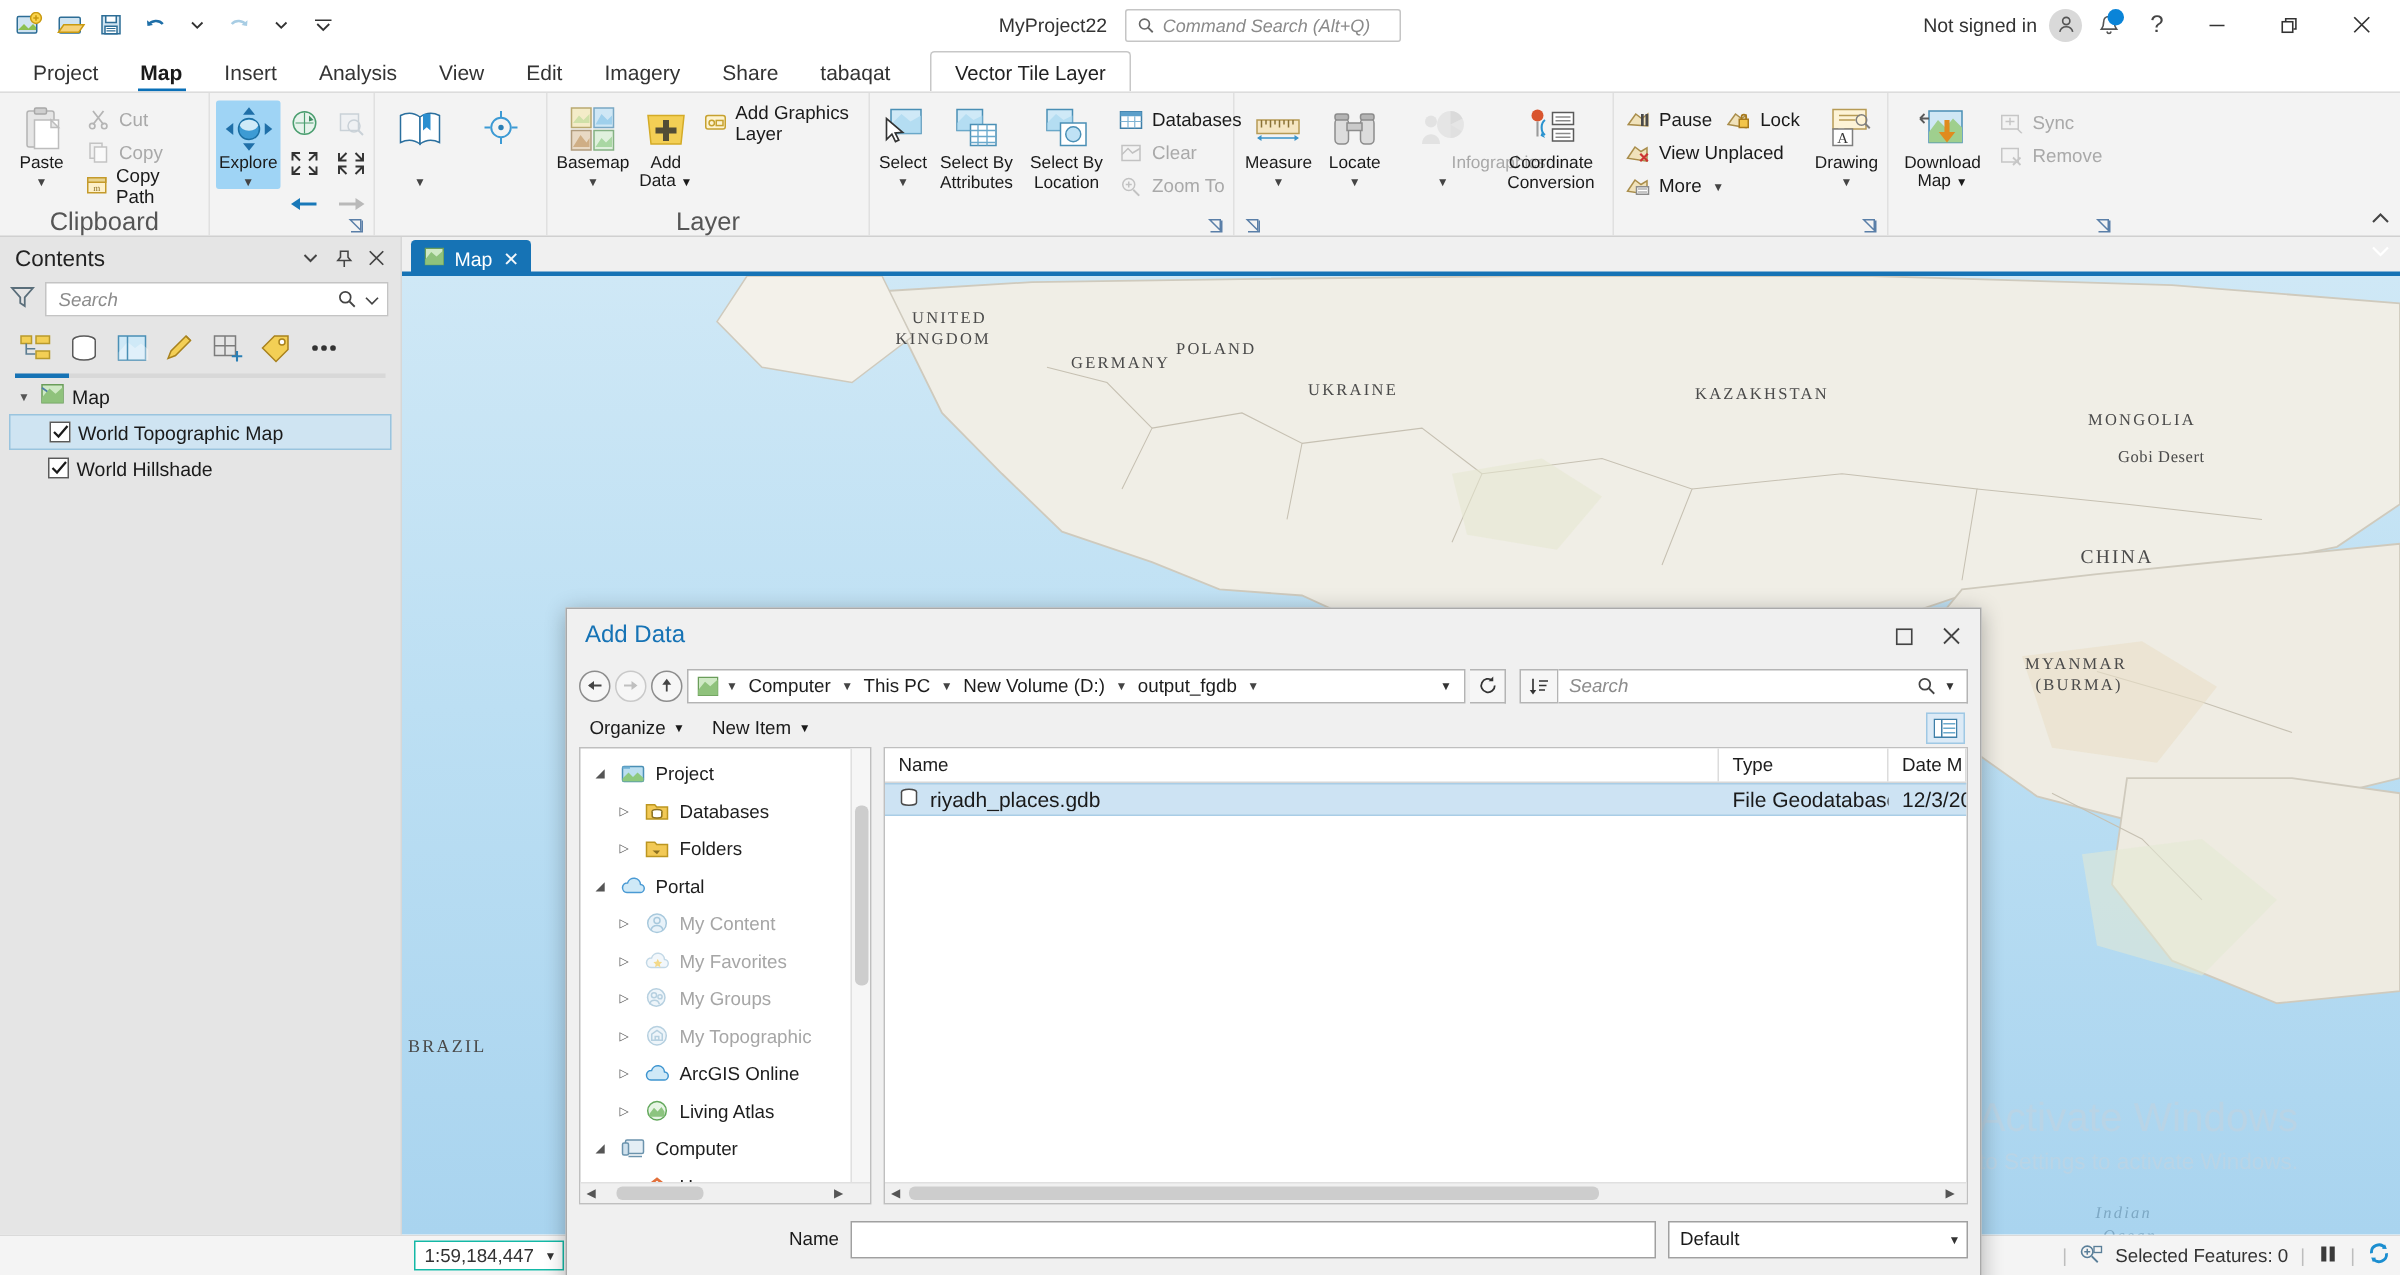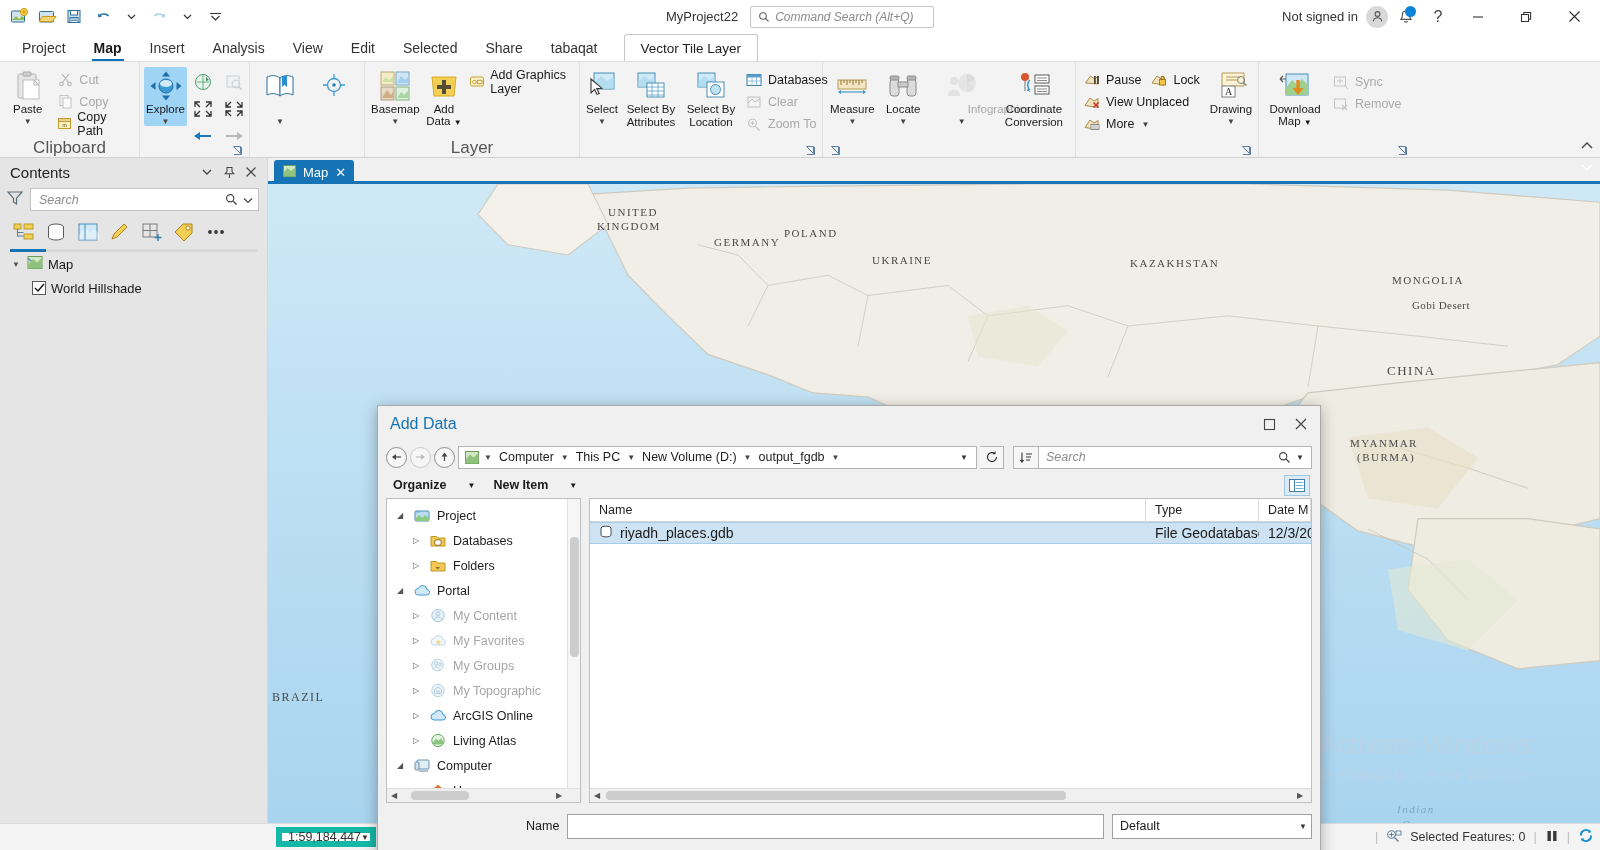--- a/index.html
+++ b/index.html
@@ -92,21 +92,21 @@
 
   .mapcanvas { flex: 1; position: relative; overflow: hidden; background: #bfe0f2; }
   .mlabel { position: absolute; font-family: "Liberation Serif", serif; letter-spacing: 1.5px; color: #4a4a4a; white-space: nowrap; }
   .wmark { position: absolute; color: #b9d4e6; font-family: "Liberation Sans", sans-serif; }
   .wmark.t1 { font-size: 27px; right: 68px; bottom: 62px; }
   .wmark.t2 { font-size: 15px; right: 68px; bottom: 40px; }
 
   
   .statusbar { height: 27px; background: #f4f4f4; border-top: 1px solid #dadada; display: flex; align-items: center;
     padding: 0 6px 0 0; flex: none; font-size: 12.5px; color: #333; }
-  .scale-box { margin-left: 276px; width: 100px; height: 20px; background: #fff; border: 6px solid #14b8a6;
+  .scale-box { margin-left: 276px; width: 100px; height: 20px; background: #fff; border: 1px solid #14b8a6;
     display: flex; align-items: center; justify-content: space-between; padding: 0 4px 0 6px; font-size: 12.5px; }
   .sb-icons { display: flex; align-items: center; gap: 3px; margin-left: 10px; }
   .sb-ic { width: 22px; height: 21px; display: flex; align-items: center; justify-content: center; cursor: pointer; }
   .coords { position: absolute; left: 50%; transform: translateX(-50%); display: flex; align-items: center; gap: 6px; }
   .sb-right { margin-left: auto; display: flex; align-items: center; gap: 8px; }
   .sb-sep { color: #bdbdbd; }
 
   
   .dlg { position: absolute; left: 377px; top: 247px; width: 944px; height: 499px; background: #f0f0f0;
     border: 1px solid #a9a9a9; box-shadow: 0 3px 14px rgba(0,0,0,.30); display: flex; flex-direction: column; z-index: 40; }
@@ -125,21 +125,21 @@
   .crumb-drop { margin-left: auto; font-size: 8px; color: #333; padding: 0 6px; cursor: pointer; }
   .refresh-btn { width: 24px; height: 23px; border: 1px solid #b4b4b4; border-left: none; background: #f6f6f6;
     display: flex; align-items: center; justify-content: center; cursor: pointer; }
   .searchbar { margin-left: 6px; width: 299px; height: 23px; display: flex; align-items: stretch; }
   .sort-btn { width: 26px; border: 1px solid #b4b4b4; background: #f6f6f6; display: flex; align-items: center; justify-content: center; cursor: pointer; }
   .srch-field { flex: 1; background: #fff; border: 1px solid #b4b4b4; border-left: none; display: flex; align-items: center; padding: 0 2px 0 7px; }
   .srch-field .ph { flex: 1; font-style: italic; color: #8c8c8c; font-size: 12.5px; }
   .srch-drop { width: 18px; display: flex; align-items: center; justify-content: center; font-size: 8px; color: #333; }
 
   .orgbar { height: 26px; display: flex; align-items: center; padding: 0 8px; gap: 4px; position: relative; }
-  .menu-item { display: flex; align-items: center; gap: 21px; padding: 2px 7px; font-size: 12.5px; cursor: pointer; border-radius: 2px; font-weight: bold; }
+  .menu-item { display: flex; align-items: center; gap: 5px; padding: 2px 7px; font-size: 12.5px; cursor: pointer; border-radius: 2px; }
   .view-btn { position: absolute; right: 10px; width: 26px; height: 21px; border: 1px solid #9fc8e4; background: #dceaf6;
     display: flex; align-items: center; justify-content: center; cursor: pointer; }
 
   .dlg-body { flex: 1; display: flex; padding: 0 8px; min-height: 0; gap: 0; }
   .treepane { width: 195px; background: #fff; border: 1px solid #bfbfbf; display: flex; flex-direction: column; position: relative; }
   .treescroll { flex: 1; overflow: hidden; padding-top: 4px; }
   .dnode { display: flex; align-items: center; gap: 6px; height: 25px; font-size: 12.5px; color: #1d1d1d; padding-right: 4px; cursor: pointer; }
   .dnode.dim { color: #a6a6a6; }
   .dnode .tri { width: 14px; flex: none; }
   .dnode .nic { width: 18px; height: 18px; flex: none; display: flex; align-items: center; justify-content: center; }
@@ -272,21 +272,21 @@
     </div>
   </div>
 
   <div class="ribbon-tabs">
     <div class="rtab">Project</div>
     <div class="rtab active">Map</div>
     <div class="rtab">Insert</div>
     <div class="rtab">Analysis</div>
     <div class="rtab">View</div>
     <div class="rtab">Edit</div>
-    <div class="rtab">Selected</div>
+    <div class="rtab">Imagery</div>
     <div class="rtab">Share</div>
     <div class="rtab">tabaqat</div>
     <div class="ctx-tab">Vector Tile Layer</div>
   </div>
 
   <div class="ribbon">
 
     <div class="rgroup" style="width:140px">
       <div class="rgroup-body">
         <div class="bigbtn" style="width:52px">
@@ -825,20 +825,28 @@
       <div class="tool-underline"></div>
       <div class="tree">
         <div class="tnode">
           <span class="tri">▼</span>
           <span><svg width="16" height="15" viewBox="0 0 16 15">
                 <rect x="1" y="1.5" width="14" height="12" fill="#cfe9c5" stroke="#6a9d5a"></rect>
                 <path d="M1 10l5-6 4 3.5 5-4.5v10.5H1z" fill="#8fc27c"></path>
                 <path d="M1 3.5l3.5 2.5" stroke="#4f7fa8" stroke-width="1.2"></path>
               </svg></span>
           <span>Map</span>
+        </div>
+        <div class="tnode lvl2 selected">
+          <span class="cbx">
+              <svg width="11" height="10" viewBox="0 0 11 10">
+                <path d="M1 5l3 3 6-7" stroke="#1a1a1a" stroke-width="1.5" fill="none"></path>
+              </svg>
+            </span>
+          <span>World Topographic Map</span>
         </div>
         <div class="tnode lvl2">
           <span class="cbx">
               <svg width="11" height="10" viewBox="0 0 11 10">
                 <path d="M1 5l3 3 6-7" stroke="#1a1a1a" stroke-width="1.5" fill="none"></path>
               </svg>
             </span>
           <span>World Hillshade</span>
         </div>
       </div>

